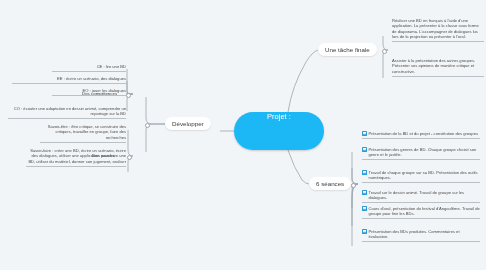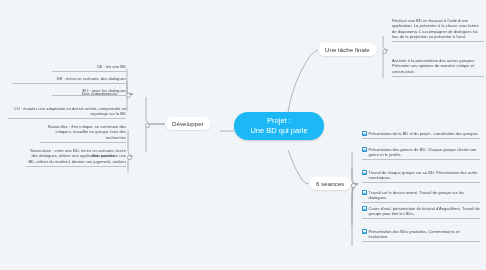--- a/index.html
+++ b/index.html
@@ -10,23 +10,23 @@
     overflow:hidden;
     position:relative;
   }
   #canvas{position:absolute;inset:0;width:486px;height:270px;}
   svg.links{position:absolute;left:0;top:0;width:486px;height:270px;pointer-events:none;}
 
   .node{position:absolute;box-sizing:border-box;}
 
   
   .central{
-    left:234px;top:112px;width:90px;height:28px;
+    left:234px;top:112px;width:90px;height:38px;
     background:#1bb8f5;border-radius:19px;
-    display:flex;flex-direction:column;align-items:center;justify-content:center;
+    display:flex;flex-direction:column;align-items:center;
     color:#ffffff;font-size:7.5px;line-height:10px;text-align:center;
     box-shadow:0 1px 2px rgba(0,0,0,.18);
   }
   .central .l1,.central .l2{display:block;white-space:nowrap;}
 
   
   .pill{
     background:#ffffff;border-radius:9px;
     display:flex;align-items:center;justify-content:center;
     color:#3b3b3b;font-size:6.2px;height:13px;padding:0 7px;
@@ -119,21 +119,20 @@
   </svg>
 
   <div class="dot" style="left:144.5px;top:122.5px;"></div>
   <div class="dot" style="left:125.5px;top:92.5px;"></div>
   <div class="dot" style="left:126.5px;top:154.5px;"></div>
   <div class="dot" style="left:381.5px;top:48.5px;"></div>
   <div class="dot" style="left:350.5px;top:182.5px;"></div>
 
   <div class="node central">
     <span class="l1">Projet :</span>
-    <span class="l2">Une BD qui parle</span>
   </div>
 
   <div class="node pill" id="n-developper">
     <span>Développer</span>
   </div>
   <div class="node pill" id="n-tache">
     <span>Une tâche finale</span>
   </div>
   <div class="node pill" id="n-seances">
     <span>6 séances</span>

